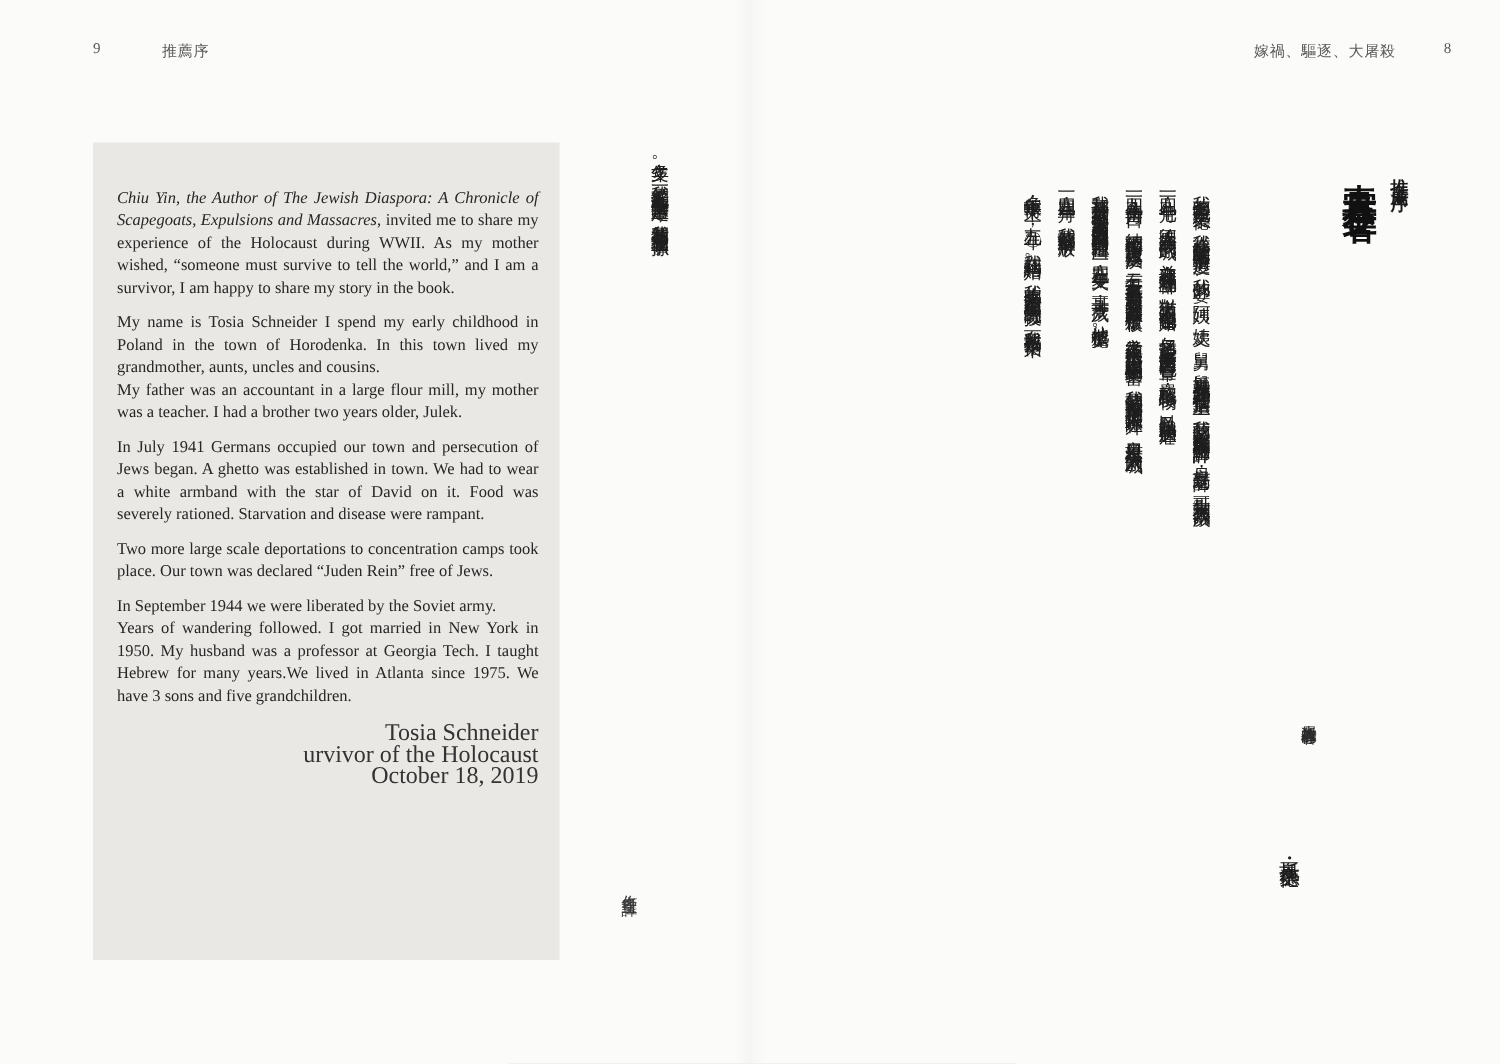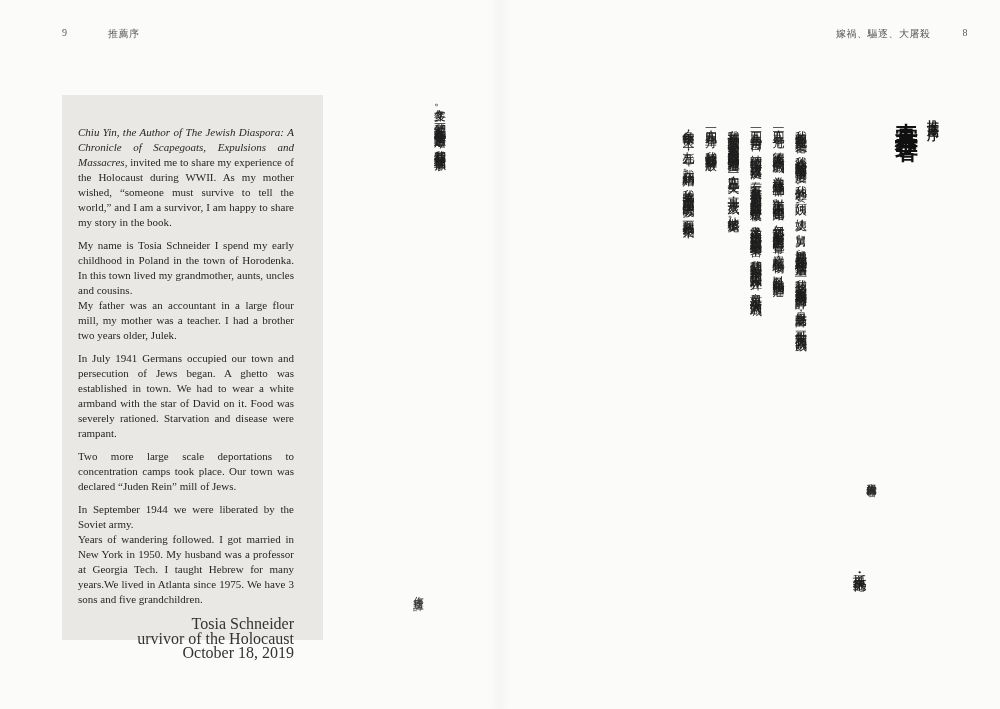--- a/index.html
+++ b/index.html
@@ -23,24 +23,24 @@
     font-size:10px; color:#5a5a5a; letter-spacing:1px;
     display:flex; align-items:flex-start;
   }
   .running-head-left { left:62px; gap:40px; }
   .running-head-right { left:836px; gap:32px; }
   .running-head .cjk { letter-spacing:0.5px; }
 
   
   .letter-box {
     position:absolute; left:62px; top:95px;
-    width:261px; height:545px;
+    width:311px; height:545px;
     background:#e9e8e4;
     box-sizing:border-box;
-    padding:30px 29px 0 16px;
+    padding:30px 14px 0 16px;
     font-size:11px; line-height:15px;
     color:#262626;
   }
   .letter-box p {
     margin:0 0 8px 0;
     text-align:justify;
     white-space:pre-line;
   }
   .letter-box .intro em { font-style:italic; }
   .signature {
@@ -113,21 +113,21 @@
   <div class="running-head running-head-right">
     <span class="cjk">嫁禍、驅逐、大屠殺</span>
     <span>8</span>
   </div>
 
   <div class="letter-box">
     <p class="intro"><em>Chiu Yin, the Author of The Jewish Diaspora: A Chronicle of Scapegoats, Expulsions and Massacres</em><span>, invited me to share my experience of the Holocaust during WWII. As my mother wished, “someone must survive to tell the world,” and I am a survivor, I am happy to share my story in the book.</span></p>
     <p>My name is Tosia Schneider I spend my early childhood in Poland in the town of Horodenka. In this town lived my grandmother, aunts, uncles and cousins.
 My father was an accountant in a large flour mill, my mother was a teacher. I had a  brother  two years older, Julek.</p>
     <p>In July 1941 Germans occupied our town and persecution of Jews began. A ghetto was established in town. We had to wear a white armband with the star of David on it. Food was severely rationed. Starvation and disease were rampant.</p>
-    <p>Two more large scale deportations to concentration camps took place. Our town was declared “Juden Rein” mill of Jews.</p>
+    <p>Two more large scale deportations to concentration camps took place. Our town was declared “Juden Rein” free of Jews.</p>
     <p>In September 1944 we were liberated by the Soviet army.
 Years of wandering followed. I got married in New York in 1950. My husband was a professor at Georgia Tech. I taught Hebrew for many years.We lived in Atlanta since 1975.  We have 3 sons and five grandchildren.</p>
     <div class="signature">Tosia Schneider
 urvivor of the Holocaust
 October 18, 2019</div>
   </div>
 
   <div class="v continuation-col">文多年。我們從一九七五年在亞特蘭大定居至今，我們共有三個兒子和五個孫子。</div>
 
   <div class="v translator-credit">作者丘引譯</div>

